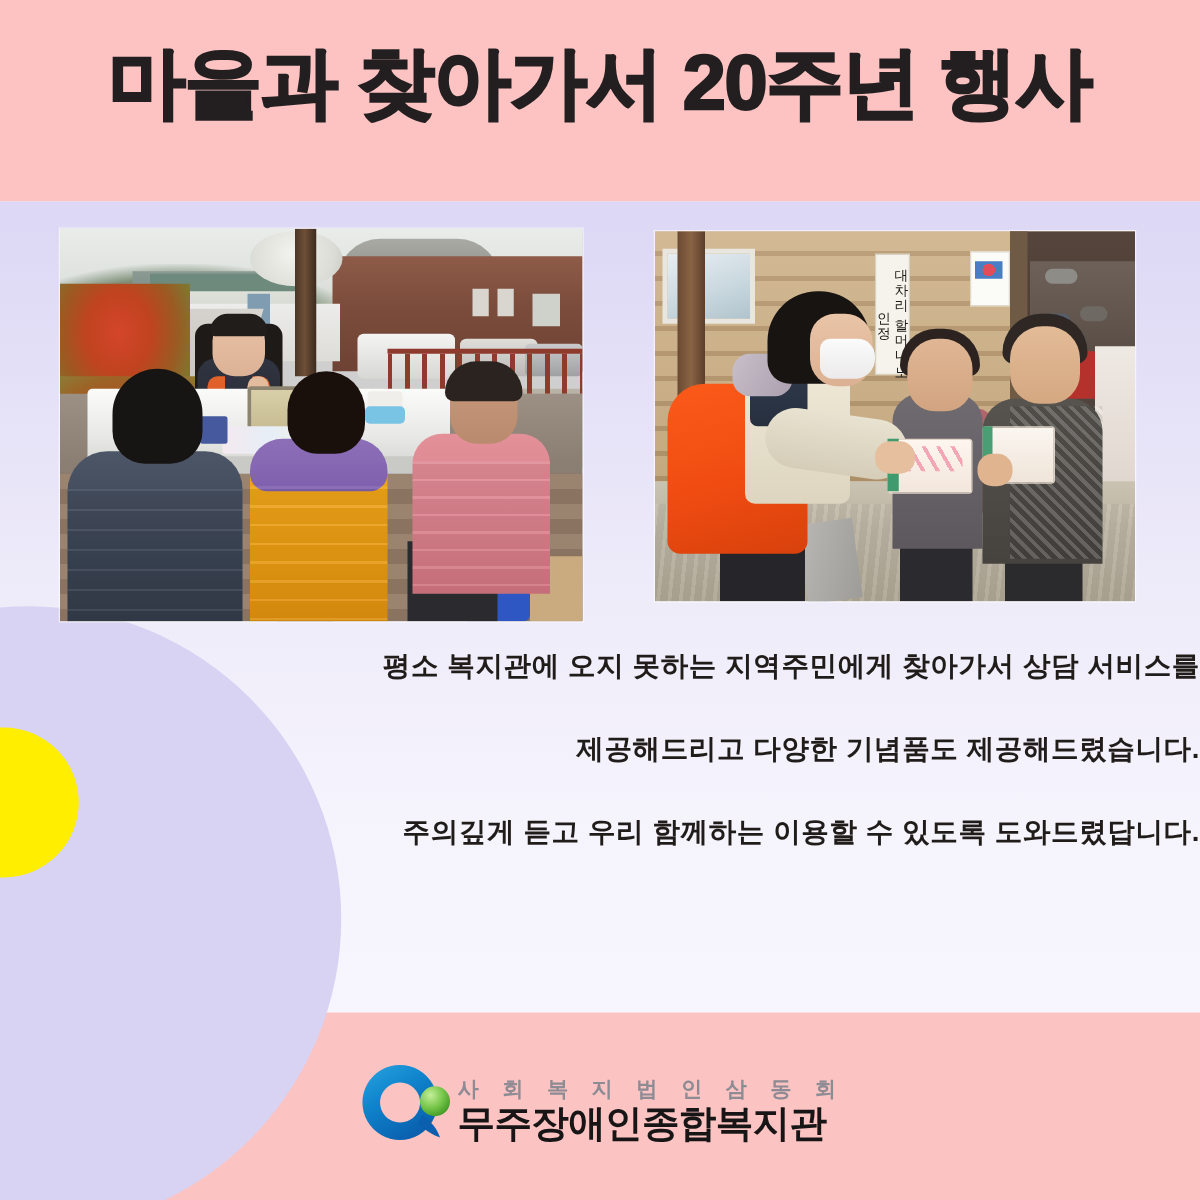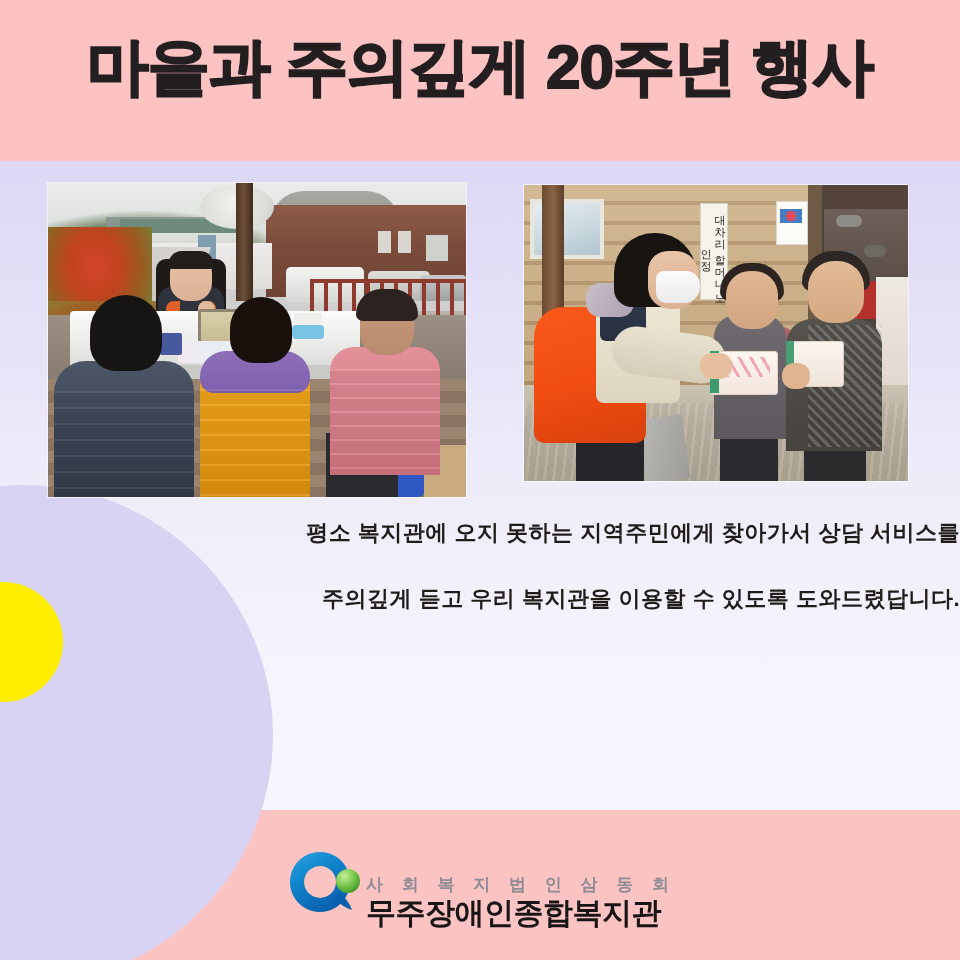--- a/index.html
+++ b/index.html
@@ -298,21 +298,21 @@
   .body-line:last-child { margin-bottom: 0; }
 
   
   .footer {
     position: absolute;
     left: 0;
     top: 846px;
     width: 960px;
     display: flex;
     justify-content: center;
-    align-items: flex-end;
+    align-items: center;
   }
   .logo-mark {
     position: relative;
     width: 88px;
     height: 82px;
     flex: 0 0 auto;
     margin-right: 2px;
   }
   .logo-text-wrap {
     display: flex;
@@ -343,21 +343,21 @@
 <body>
 
 <div class="poster">
 
   <div class="bg-middle"></div>
   <div class="band-top"></div>
   <div class="band-bottom"></div>
   <div class="blob-lavender"></div>
   <div class="blob-yellow"></div>
 
-  <div class="title">마을과 주의깊게 20주년 행사</div>
+  <div class="title">마을과 찾아가서 20주년 행사</div>
 
   <div class="photo photo-left">
     <div class="ph-layer L-sky"></div>
     <div class="ph-layer L-hill"></div>
     <div class="ph-layer L-greenhouse"></div>
     <div class="ph-layer L-brick"></div>
     <div class="ph-layer L-brickwin1"></div>
     <div class="ph-layer L-brickwin2"></div>
     <div class="ph-layer L-brickwin3"></div>
     <div class="ph-layer L-houseA"></div>
@@ -451,21 +451,22 @@
     <div class="ph-layer R-s-face"></div>
     <div class="ph-layer R-s-mask"></div>
     <div class="ph-layer R-gift"></div>
     <div class="ph-layer R-gift-f"></div>
     <div class="ph-layer R-gift-b"></div>
     <div class="ph-layer R-s-hand"></div>
   </div>
 
   <div class="body-text">
     <p class="body-line">평소 복지관에 오지 못하는 지역주민에게 찾아가서 상담 서비스를</p>
-    <p class="body-line">주의깊게 듣고 우리 복지관을 이용할 수 있도록 도와드렸답니다.</p>
+    <p class="body-line">제공해드리고 다양한 기념품도 제공해드렸습니다.</p>
+    <p class="body-line">주의깊게 듣고 우리 함께하는 이용할 수 있도록 도와드렸답니다.</p>
   </div>
 
   <div class="footer">
     <div class="logo-mark">
       <svg width="88" height="82" viewBox="0 0 88 82" aria-hidden="true">
         <defs>
           <linearGradient id="ringGrad" x1="0" y1="0" x2="0.6" y2="1">
             <stop offset="0%" stop-color="#2aa4e0"></stop>
             <stop offset="45%" stop-color="#0f84cc"></stop>
             <stop offset="100%" stop-color="#0a5fae"></stop>

